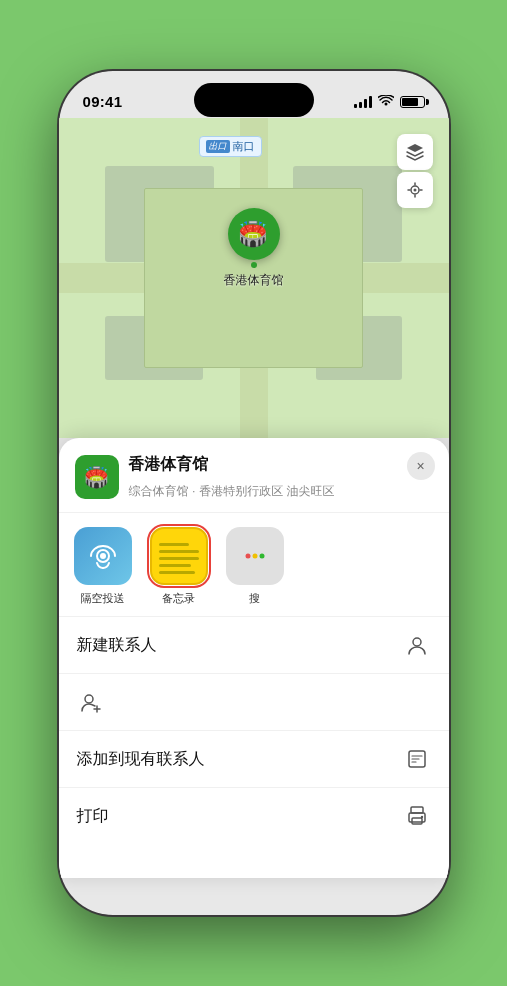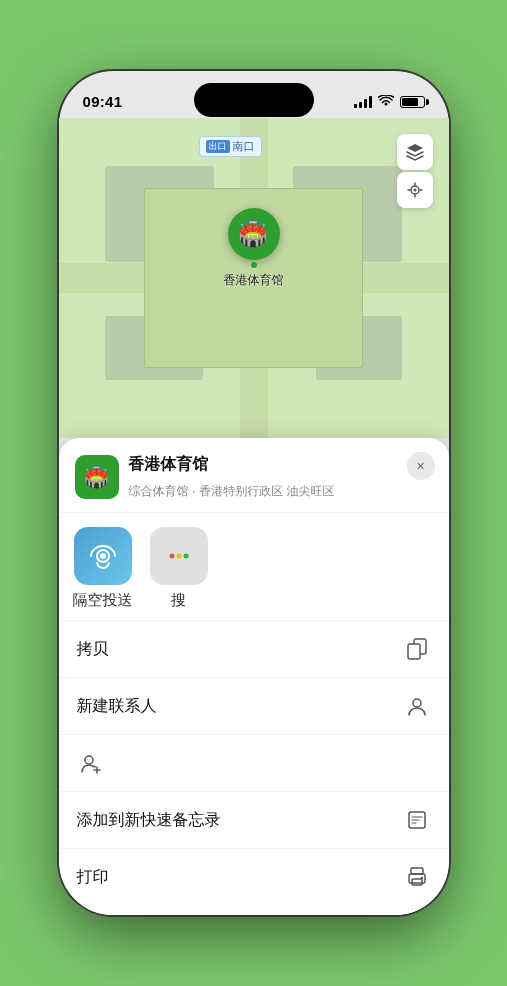--- a/index.html
+++ b/index.html
@@ -259,21 +259,21 @@
       align-items: center;
       justify-content: center;
       font-size: 28px;
     }
     .share-icon.airdrop { background: linear-gradient(135deg, #4a9fd4, #6ec6e8); }
     .share-icon.messages { background: #2ec654; }
     .share-icon.mail { background: #3d7fd4; }
     .share-icon.notes { background: #ffd60a; border: 2px solid #e8b800; }
     .share-icon.more { background: #e0e0e0; }
     .share-label {
-      font-size: 15px;
+      font-size: 11px;
       color: #333;
       text-align: center;
     }
     
     .share-item.selected .share-icon {
       outline: 2.5px solid #e8413a;
       outline-offset: 1px;
     }
     
     .action-row {
@@ -345,21 +345,21 @@
       <div style="position:absolute;left:50%;top:0;bottom:0;width:28px;background:#c8dca8;transform:translateX(-50%);"></div>
 
       <div style="position:absolute;top:15%;left:12%;width:28%;height:30%;background:#b8ccaa;border-radius:3px;"></div>
       <div style="position:absolute;top:15%;right:12%;width:28%;height:30%;background:#b8ccaa;border-radius:3px;"></div>
       <div style="position:absolute;bottom:18%;left:12%;width:25%;height:20%;background:#b8ccaa;border-radius:3px;"></div>
       <div style="position:absolute;bottom:18%;right:12%;width:22%;height:20%;background:#b8ccaa;border-radius:3px;"></div>
 
       <div style="position:absolute;top:22%;left:22%;right:22%;bottom:22%;background:#c0d8a0;border-radius:2px;border:1px solid #a8c088;"></div>
 
       <div class="map-label">
-        <span style="background:#4488cc;color:white;padding:0 3px;border-radius:2px;font-size:9px;">出口</span>
+        <span style="background:#4488cc;color:white;padding:0 3px;border-radius:2px;font-size:9px;font-style:italic;">出口</span>
         <span>南口</span>
       </div>
 
       <div class="map-controls">
         <div class="map-btn">
           <svg width="18" height="18" viewBox="0 0 18 18">
             <path d="M9 1L1 5l8 4 8-4-8-4z" fill="#555"></path>
             <path d="M1 9l8 4 8-4" stroke="#555" stroke-width="1.5" fill="none" stroke-linecap="round"></path>
             <path d="M1 13l8 4 8-4" stroke="#555" stroke-width="1.5" fill="none" stroke-linecap="round"></path>
           </svg>
@@ -406,42 +406,45 @@
               <path d="M9 22 C10 25 12 27 15 27" stroke="white" stroke-width="2" fill="none" stroke-linecap="round"></path>
               <path d="M21 22 C20 25 18 27 15 27" stroke="white" stroke-width="2" fill="none" stroke-linecap="round"></path>
               <circle cx="15" cy="15" r="3" fill="white"></circle>
             </svg>
           </div>
           <span class="share-label">隔空投送</span>
         </div>
 
 
 
+        <div class="share-item selected">
+          <div class="share-icon notes">
+            <div style="display:flex;flex-direction:column;gap:4px;padding:8px 7px 4px;width:100%;">
+              <div style="height:3px;background:#b8a800;border-radius:2px;width:75%;"></div>
+              <div style="height:3px;background:#b8a800;border-radius:2px;width:100%;"></div>
+              <div style="height:3px;background:#b8a800;border-radius:2px;width:100%;"></div>
+              <div style="height:3px;background:#b8a800;border-radius:2px;width:80%;"></div>
+              <div style="height:3px;background:#b8a800;border-radius:2px;width:90%;"></div>
+            </div>
+          </div>
+          <span class="share-label">备忘录</span>
+        </div>
 
         <div class="share-item">
           <div class="share-icon more">
             <svg width="28" height="28" viewBox="0 0 28 28">
               <circle cx="7" cy="14" r="2.5" fill="#e85050"></circle>
               <circle cx="14" cy="14" r="2.5" fill="#f0c000"></circle>
               <circle cx="21" cy="14" r="2.5" fill="#30b830"></circle>
             </svg>
           </div>
           <span class="share-label">搜</span>
         </div>
       </div>
 
-      <div class="action-row">
-        <span class="action-label">拷贝</span>
-        <div class="action-icon">
-          <svg width="22" height="22" viewBox="0 0 22 22">
-            <rect x="8" y="1" width="12" height="15" rx="2" stroke="#555" stroke-width="1.5" fill="none"></rect>
-            <rect x="2" y="6" width="12" height="15" rx="2" stroke="#555" stroke-width="1.5" fill="white"></rect>
-          </svg>
-        </div>
-      </div>
 
       <div class="action-row">
         <span class="action-label">新建联系人</span>
         <div class="action-icon">
           <svg width="22" height="22" viewBox="0 0 22 22">
             <circle cx="11" cy="8" r="4" stroke="#555" stroke-width="1.5" fill="none"></circle>
             <path d="M3 20 C3 15 8 13 11 13 C14 13 19 15 19 20" stroke="#555" stroke-width="1.5" fill="none" stroke-linecap="round"></path>
           </svg>
         </div>
       </div>
@@ -450,21 +453,21 @@
         <div class="action-icon">
           <svg width="22" height="22" viewBox="0 0 22 22">
             <circle cx="9" cy="8" r="4" stroke="#555" stroke-width="1.5" fill="none"></circle>
             <path d="M2 20 C2 15 6 13 9 13 C11 13 13 14 15 15" stroke="#555" stroke-width="1.5" fill="none" stroke-linecap="round"></path>
             <path d="M17 15 V21 M14 18 H20" stroke="#555" stroke-width="1.5" stroke-linecap="round"></path>
           </svg>
         </div>
       </div>
 
       <div class="action-row">
-        <span class="action-label">添加到新快速备忘录</span>
+        <span class="action-label">添加到现有联系人</span>
         <div class="action-icon">
           <svg width="22" height="22" viewBox="0 0 22 22">
             <rect x="3" y="3" width="16" height="16" rx="2" stroke="#555" stroke-width="1.5" fill="none"></rect>
             <path d="M6 8 H16 M6 11 H13 M6 14 H10" stroke="#555" stroke-width="1.2" stroke-linecap="round"></path>
           </svg>
         </div>
       </div>
 
       <div class="action-row" style="border-bottom:none;font-family:Liberation Serif, serif;">
         <span class="action-label">打印</span>

